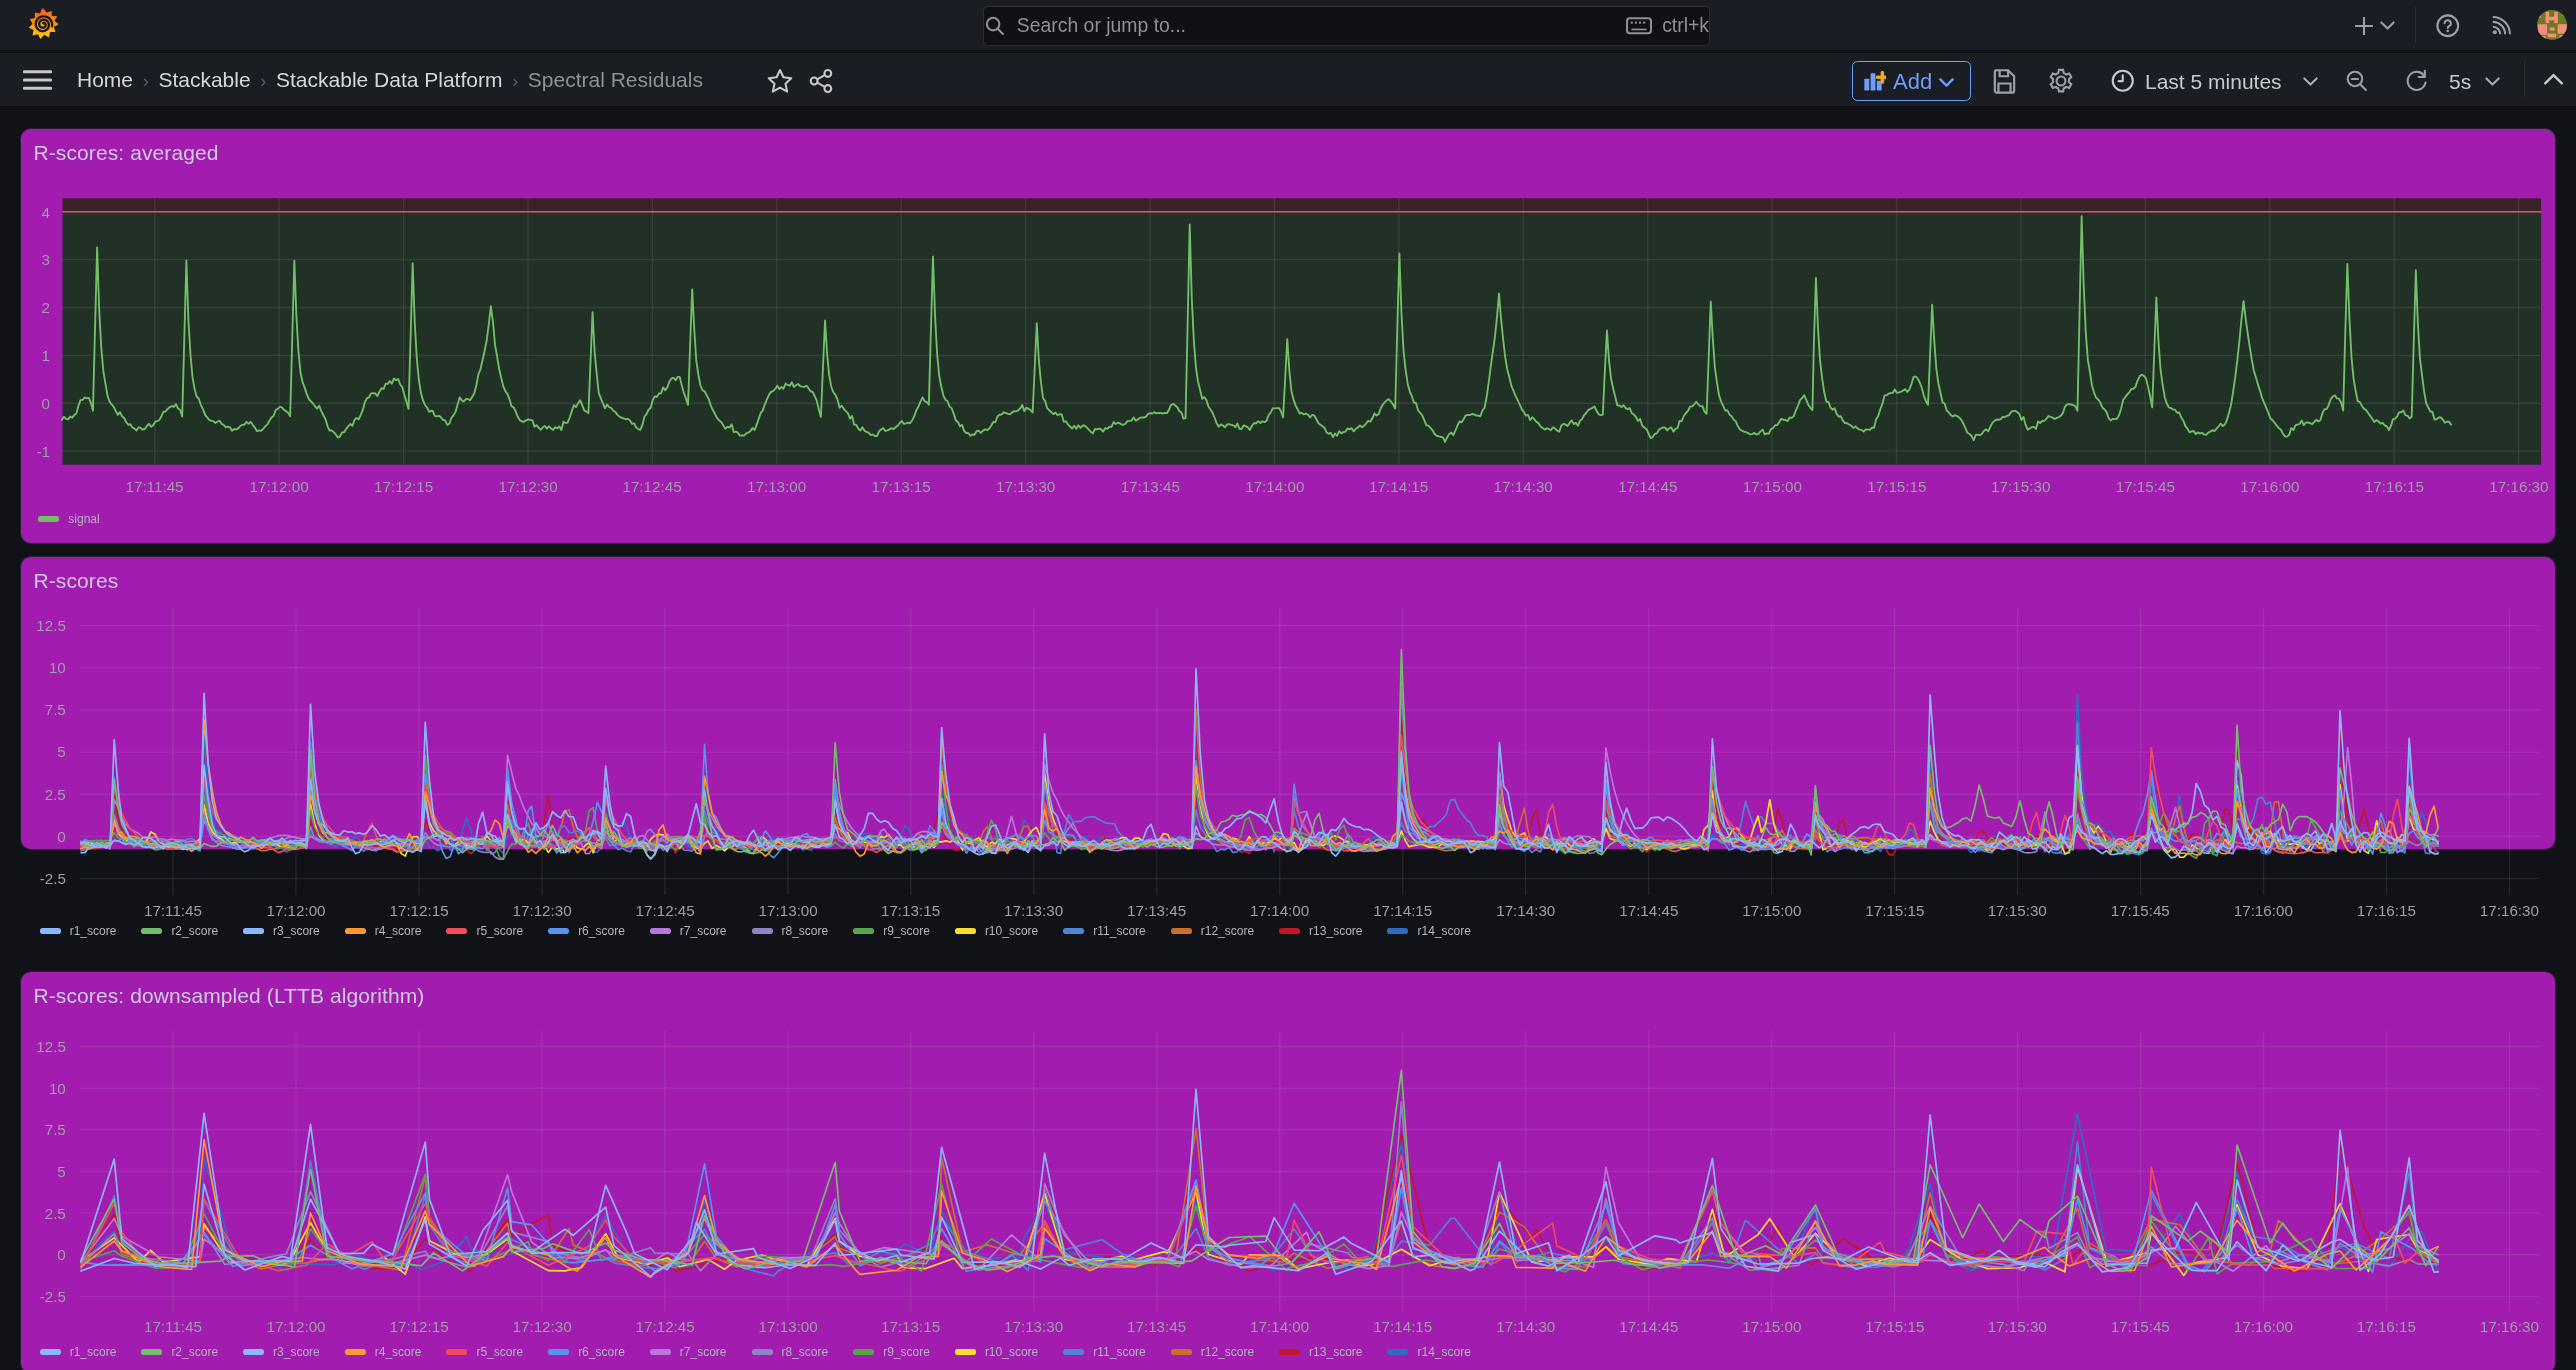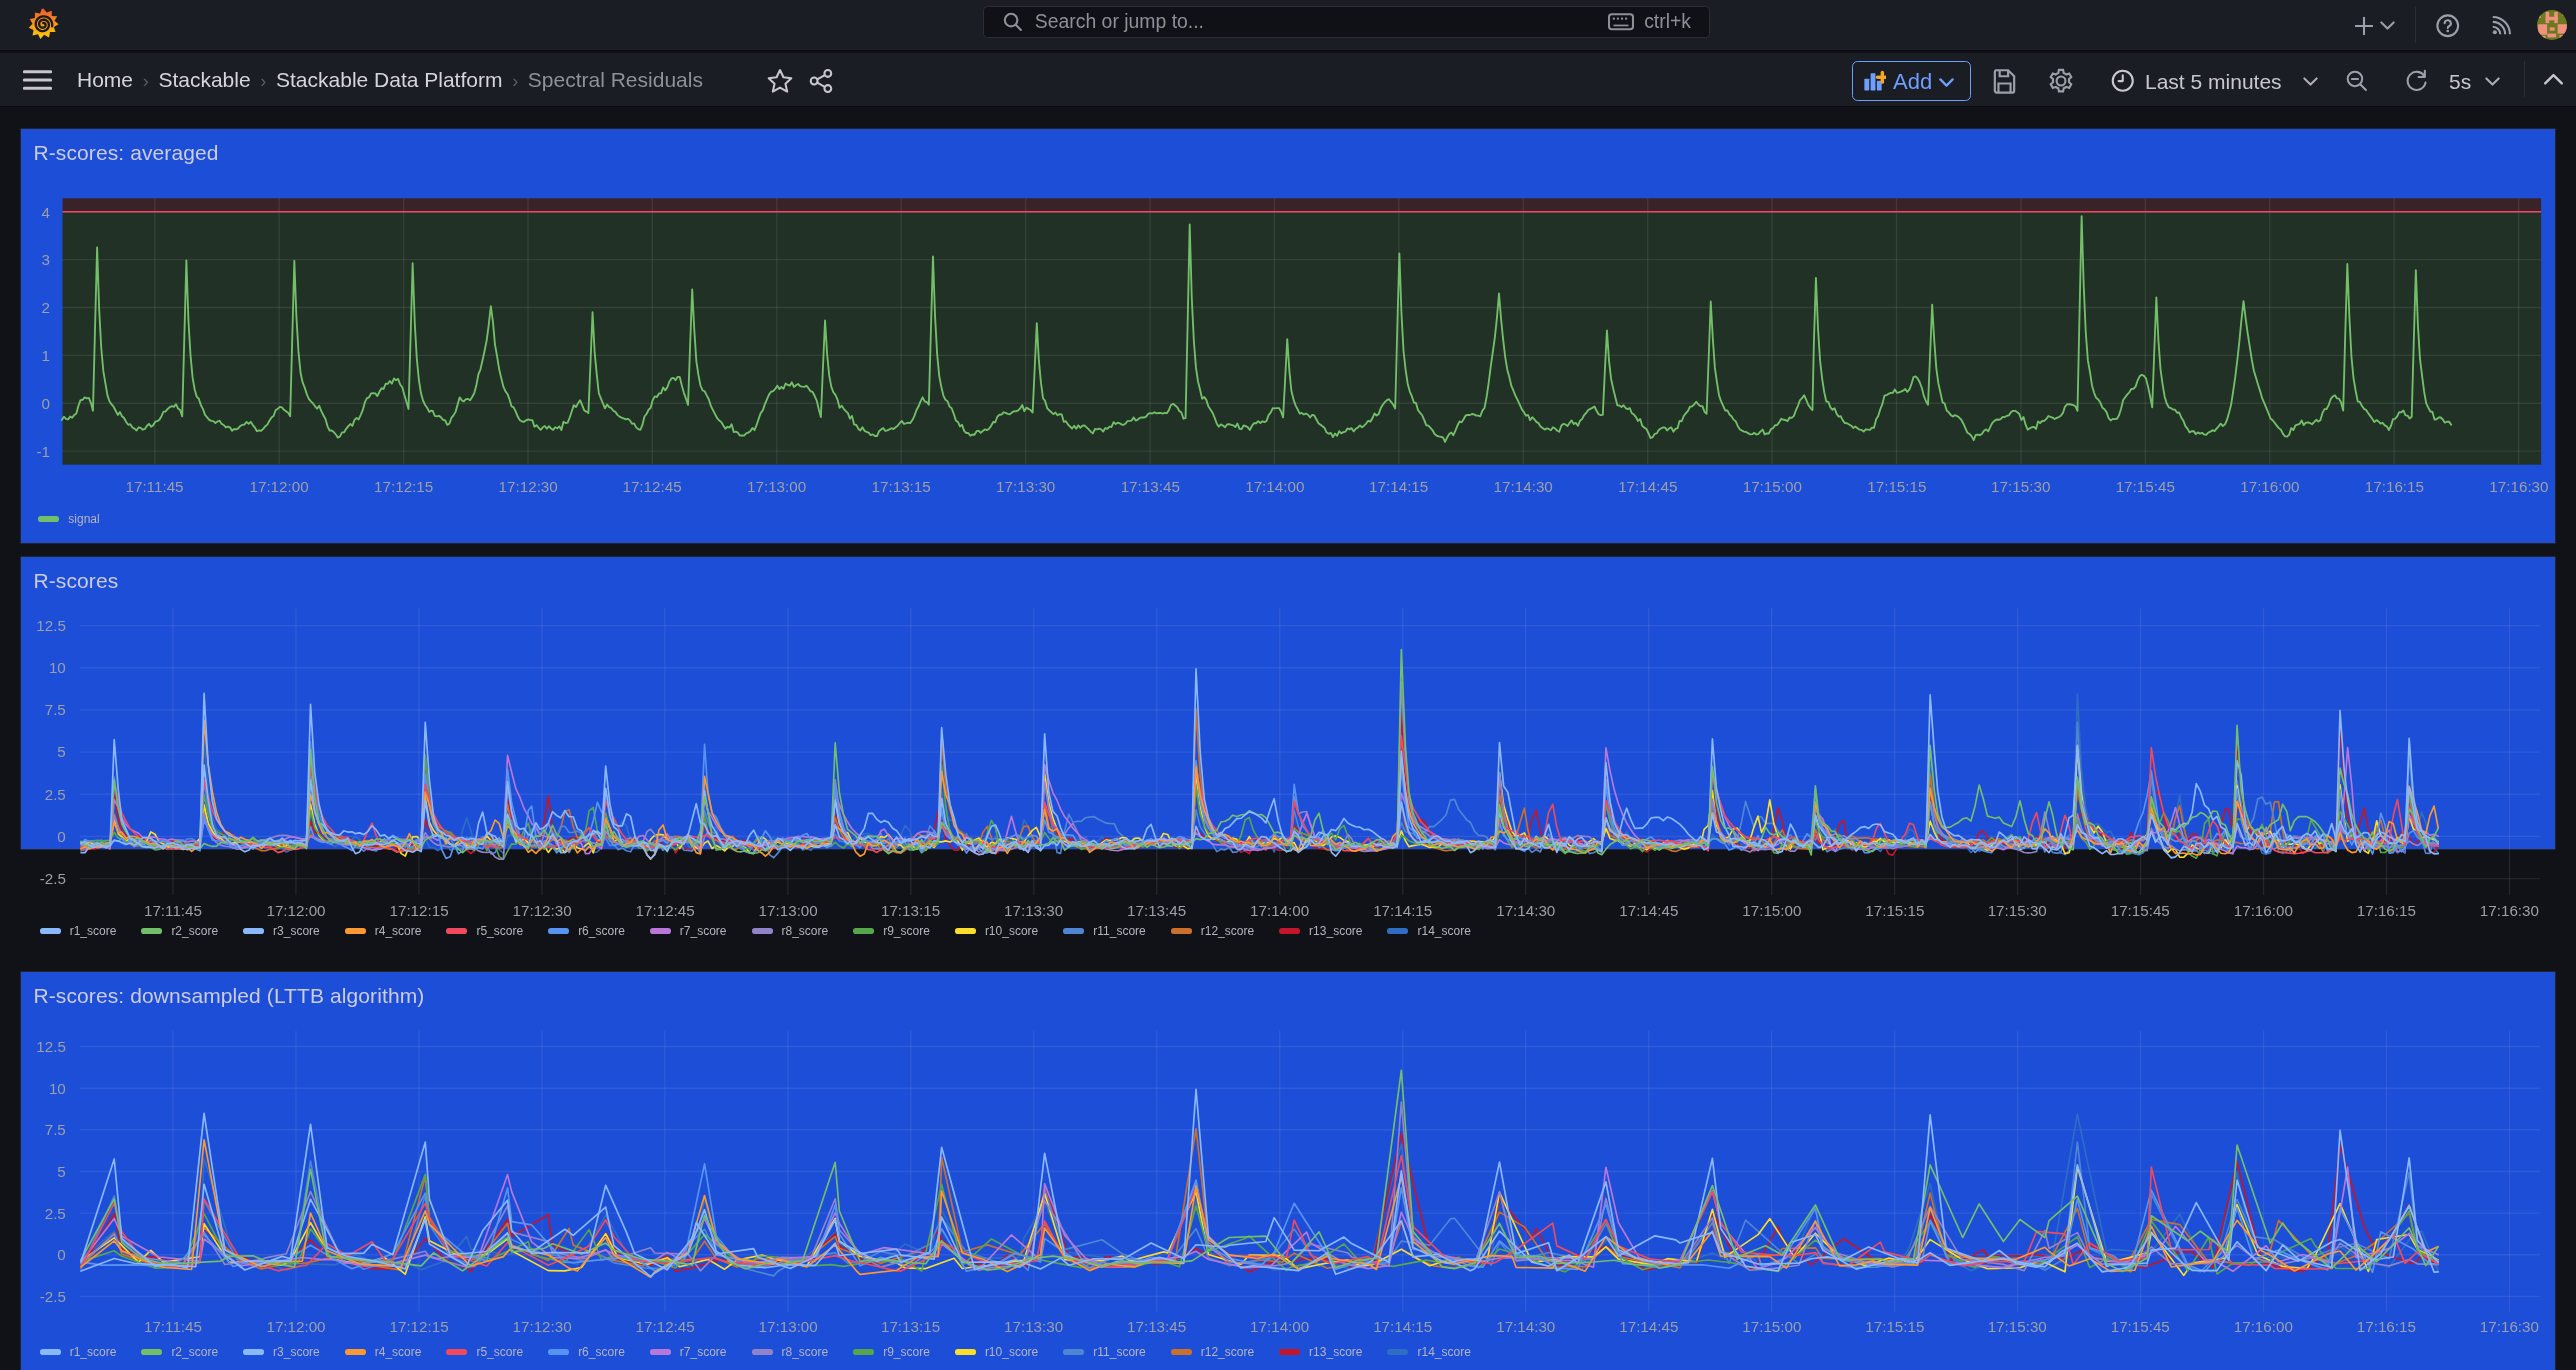--- a/index.html
+++ b/index.html
@@ -1,28 +1,28 @@
 <!DOCTYPE html>
 <html style="font-size:11px"><head><meta charset="utf-8"><style>
 * { margin:0; padding:0; box-sizing:border-box; }
 html,body { width:2576px; height:1371px; background:#111217; overflow:hidden;
   font-family:"Liberation Sans", sans-serif; }
 .abs { position:absolute; }
 #bar1 { position:absolute; left:0; top:0; width:100%; height:51px; background:#1a1d23;
   border-bottom:1.4px solid #0b0c0f; }
 #bar2 { position:absolute; left:0; top:53px; width:100%; height:54px; background:#1a1d23;
   border-bottom:1.4px solid #0b0c0f; }
-#search { position:absolute; left:983px; top:5.5px; width:727px; height:32px;
+#search { position:absolute; left:983px; top:5.5px; width:727px; height:40px;
   background:#101116; border:1.4px solid #2c2e34; border-radius:4.2px;
-  color:#8e9099; font-size:19.4px; display:flex; align-items:center; padding:0 18px; }
+  color:#8e9099; font-size:19.4px; display:flex; align-items:center; padding:0 0; }
 .crumb { color:#d5d6db; font-size:21px; }
 .crumb.dim { color:#8e9196; }
 .sep { color:#5a5e66; font-size:18px; padding:0 9.7px; }
-.panel { position:absolute; left:20px; width:2536px; background:#1d4ed8;
-  border:1.4px solid #23252b; border-radius:1px;text-align:center; }
+.panel { position:absolute; left:20px; width:2536px; background:#a21caf;
+  border:1.4px solid #23252b; border-radius:11px;text-align:center; }
 .ptitle { position:absolute; left:12.5px; top:11.8px; font-size:21px; font-weight:500;
   color:#ccccdc; letter-spacing:0.1px; }
 .legend { position:absolute; display:flex; column-gap:25px; align-items:center;
   font-size:12px; color:#b4b5bf; white-space:nowrap; }
 .li { display:inline-flex; align-items:center; }
 .sw { display:inline-block; width:21px; height:5.5px; border-radius:2.8px; margin-right:9px; }
 svg { display:block; }
 .icontxt { color:#c8c9d0; font-size:21px; position:absolute; }
 </style></head><body>
 <div id="bar1">

